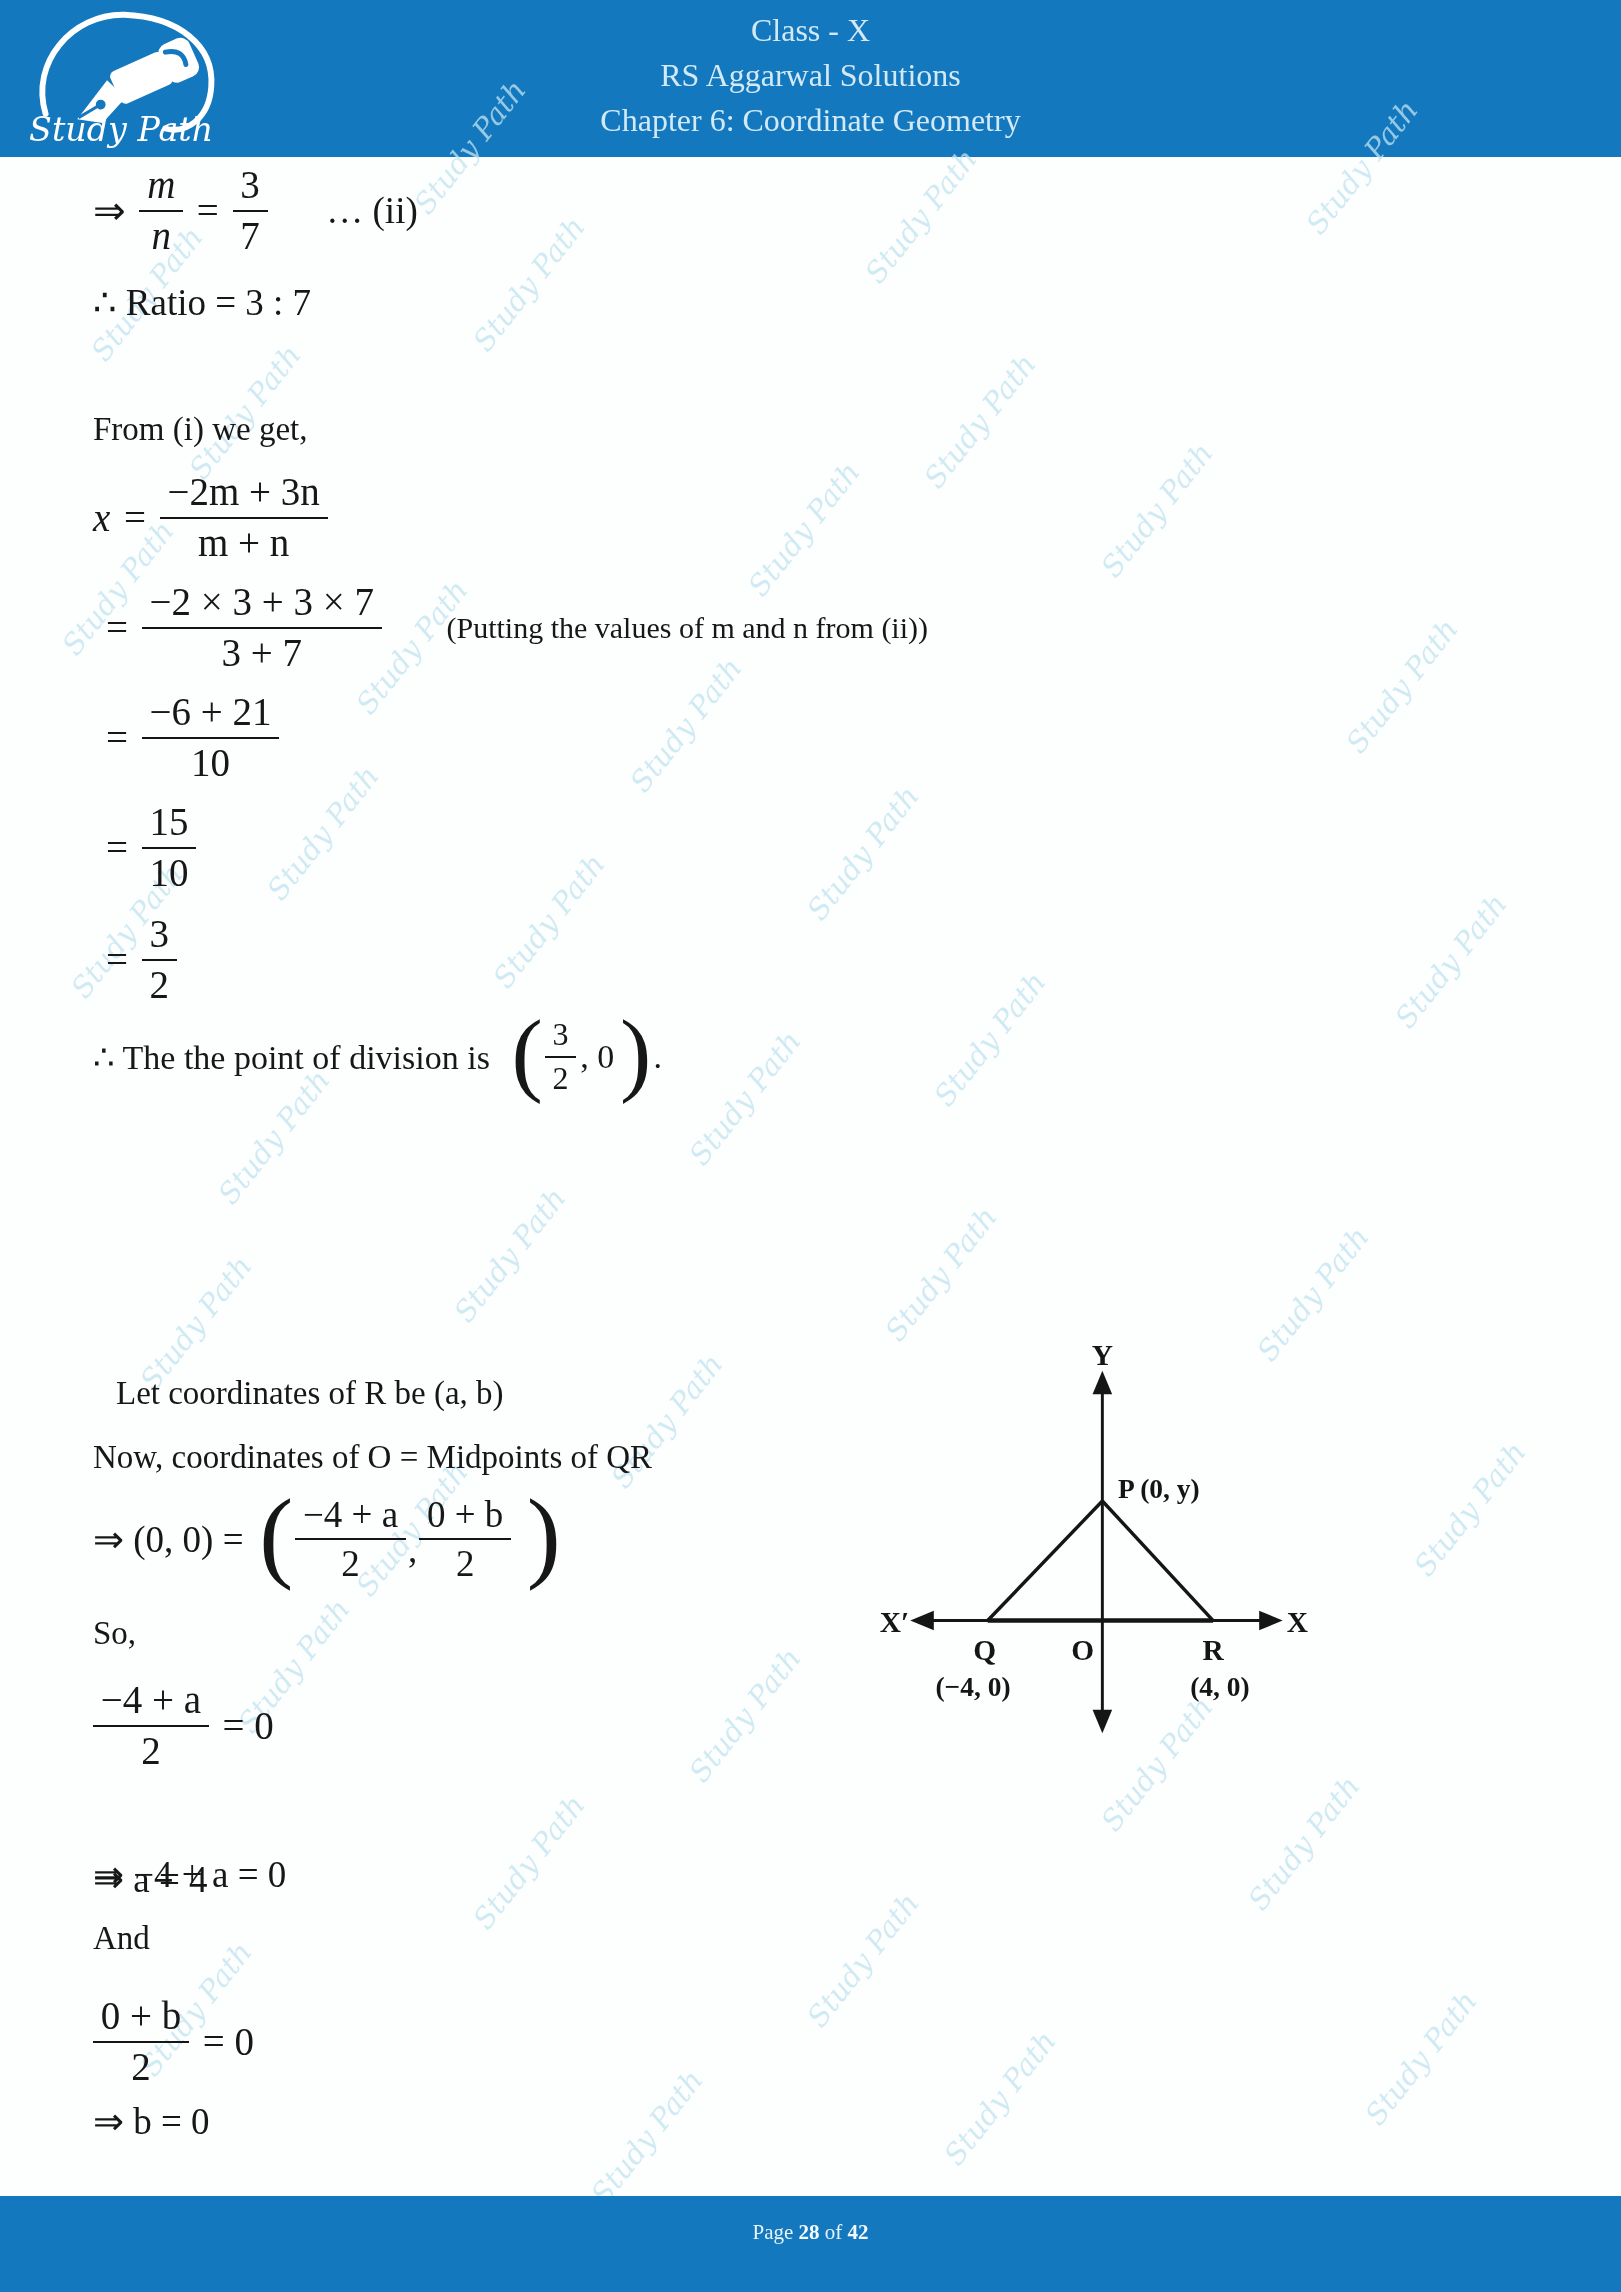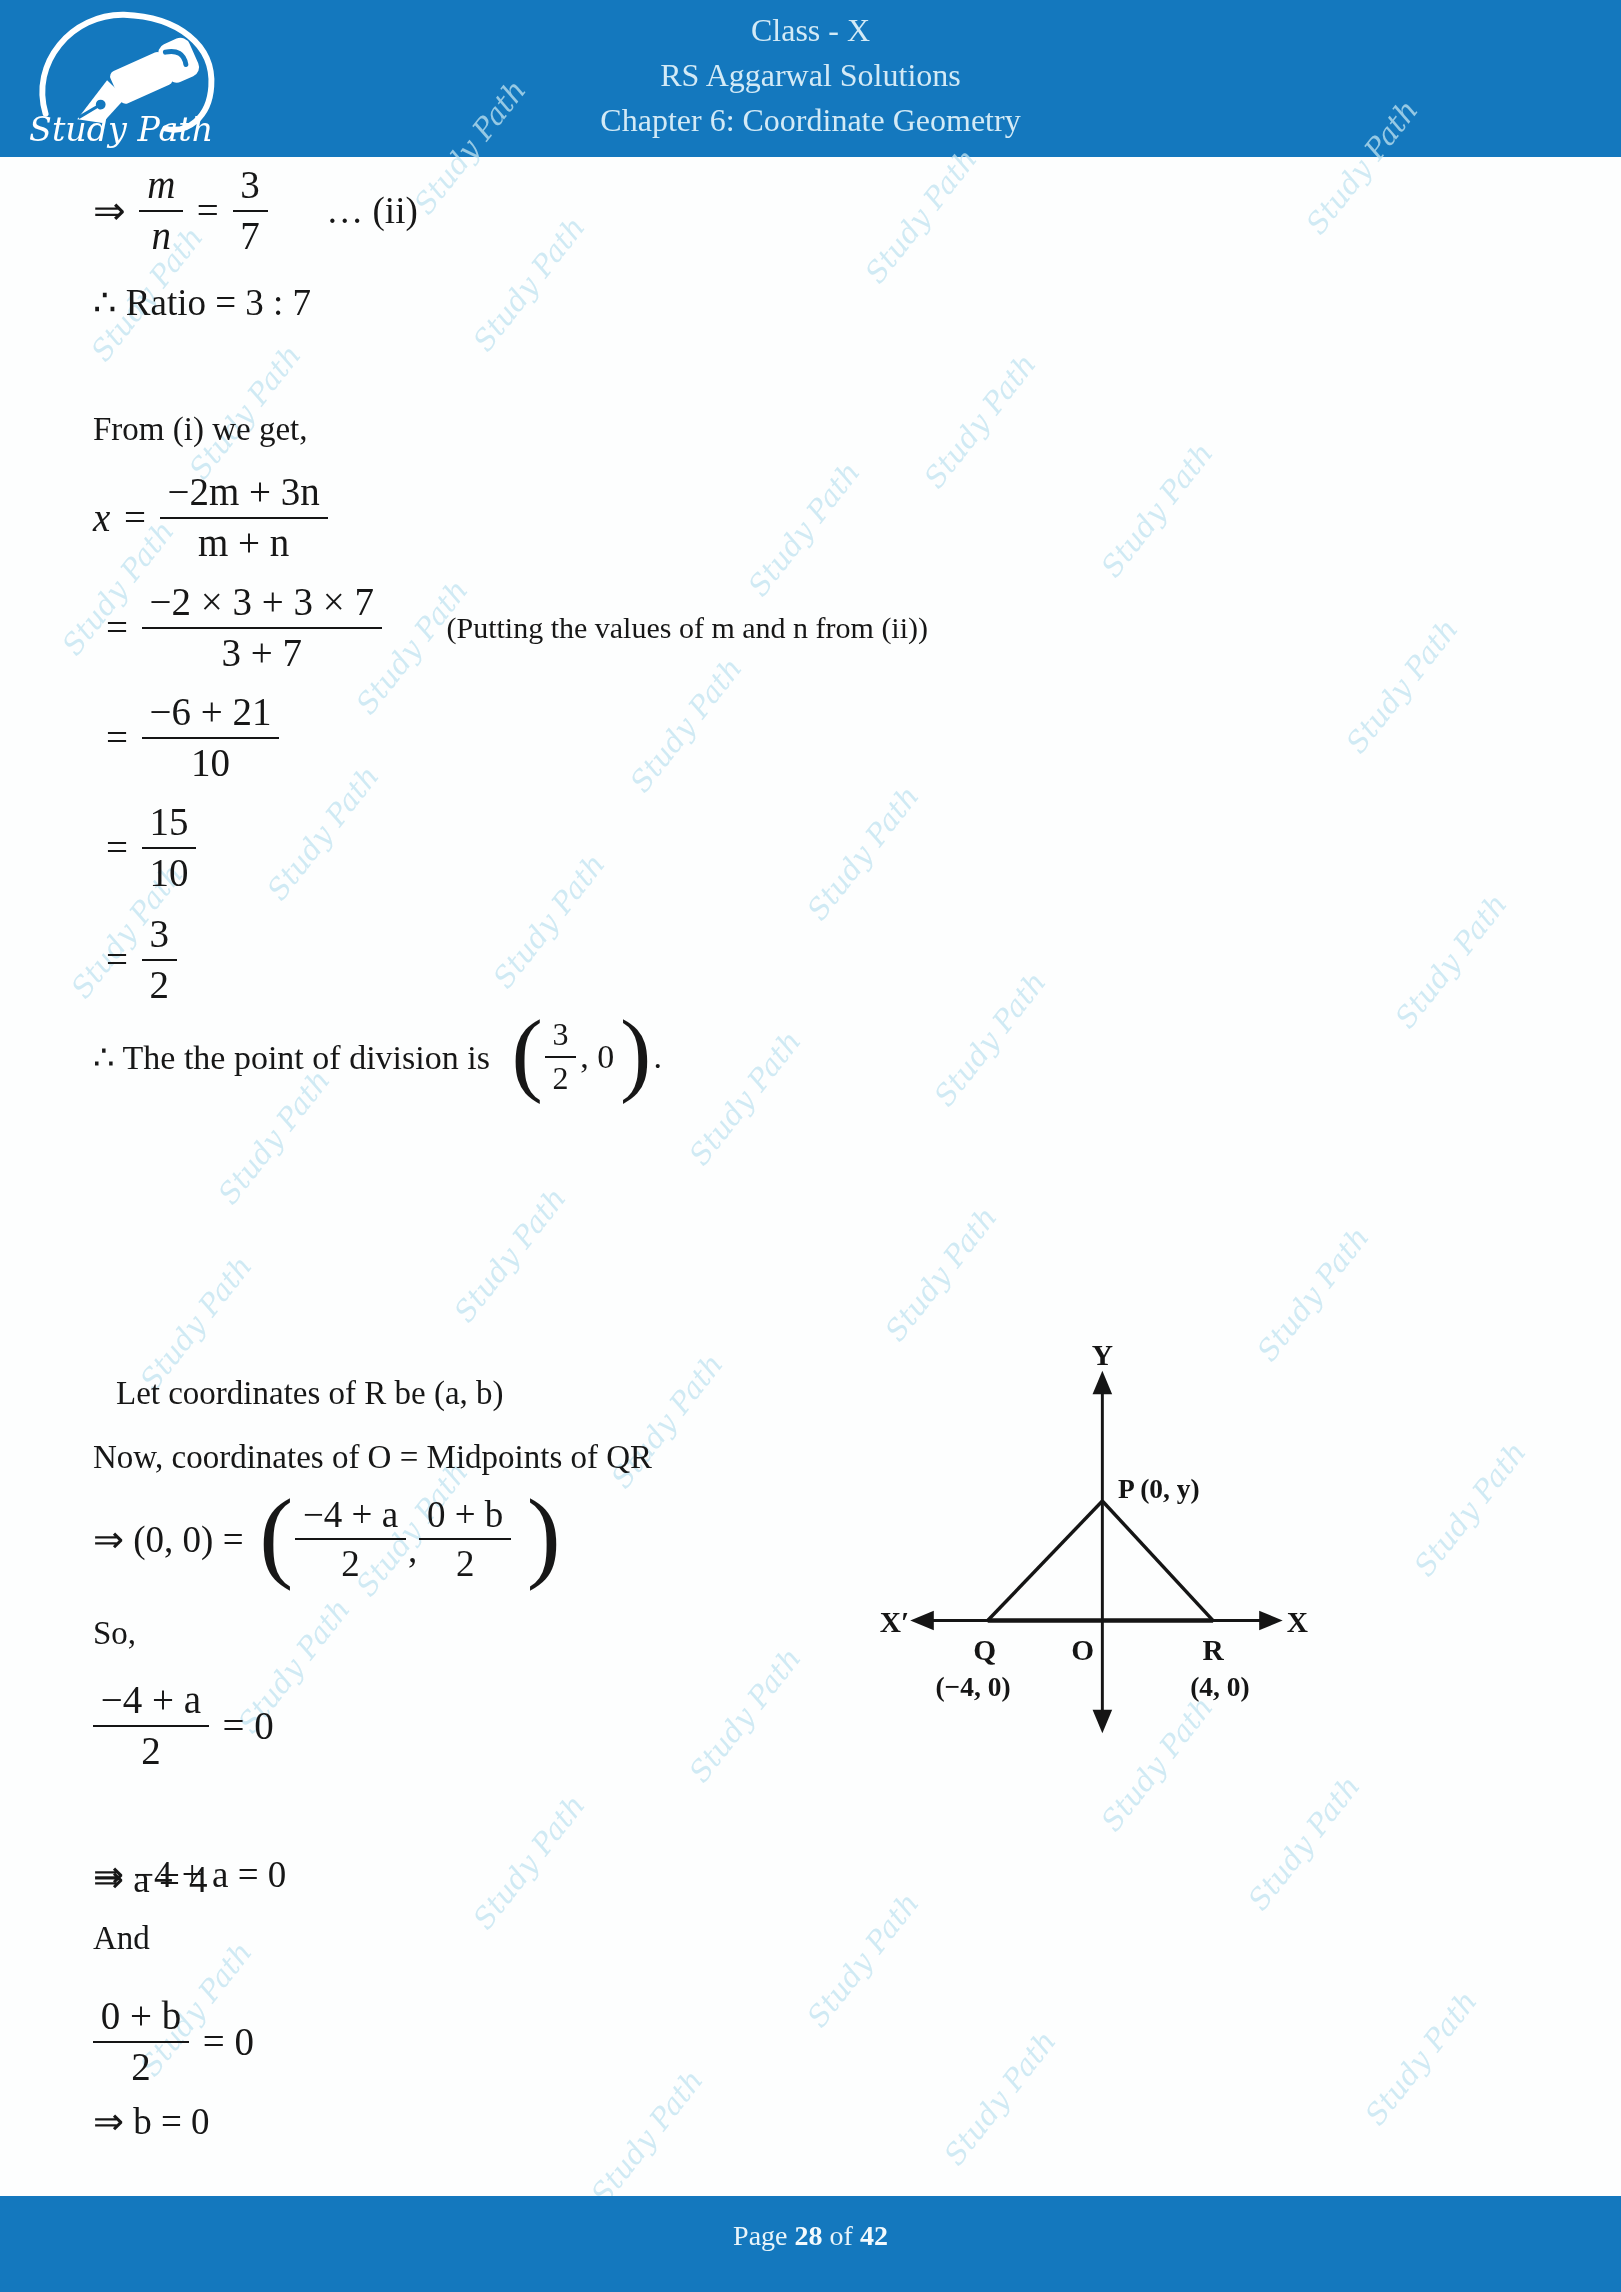--- a/index.html
+++ b/index.html
@@ -12,21 +12,21 @@
   .band { position:absolute; left:0; width:100%; background:#1478BE; }
   .band.top { top:0; height:157px; }
   .band.bottom { top:2196px; height:97px; }
   .htitle {
     position:absolute; left:0; top:7.8px; width:100%;
     text-align:center; color:#D3EAF6; font-size:32px; line-height:45px;
   }
   .logo-box { position:absolute; left:17.6px; top:3.9px; width:216px; height:149px; }
   .pageinfo {
     position:absolute; left:0; top:23.5px; width:100%; text-align:center;
-    color:#E8F4FA; font-size:28px;
+    color:#E8F4FA; font-size:21px;
   }
   .pageinfo .pg { font-weight:bold; color:#F3FAFD; }
   
   #watermark-layer { position:absolute; inset:0; pointer-events:none; }
   .wm {
     position:absolute; white-space:nowrap; font-style:italic;
     font-family:"DejaVu Serif", serif; font-size:29px;
     color:#C2E4F1; opacity:0.75;
     transform:translate(-50%,-50%) rotate(-52deg);
   }

